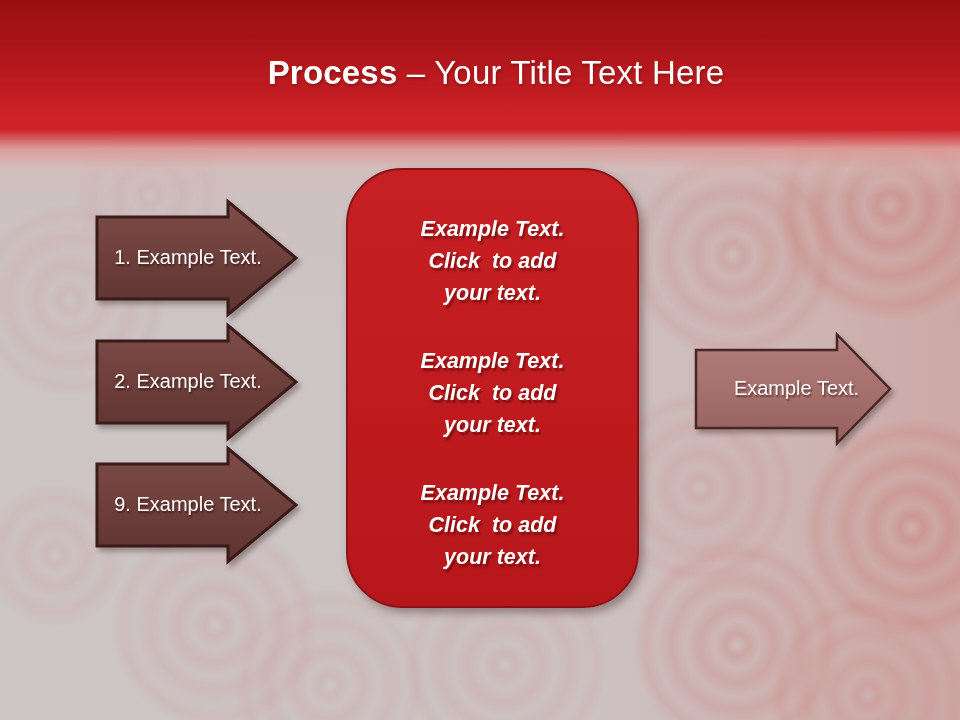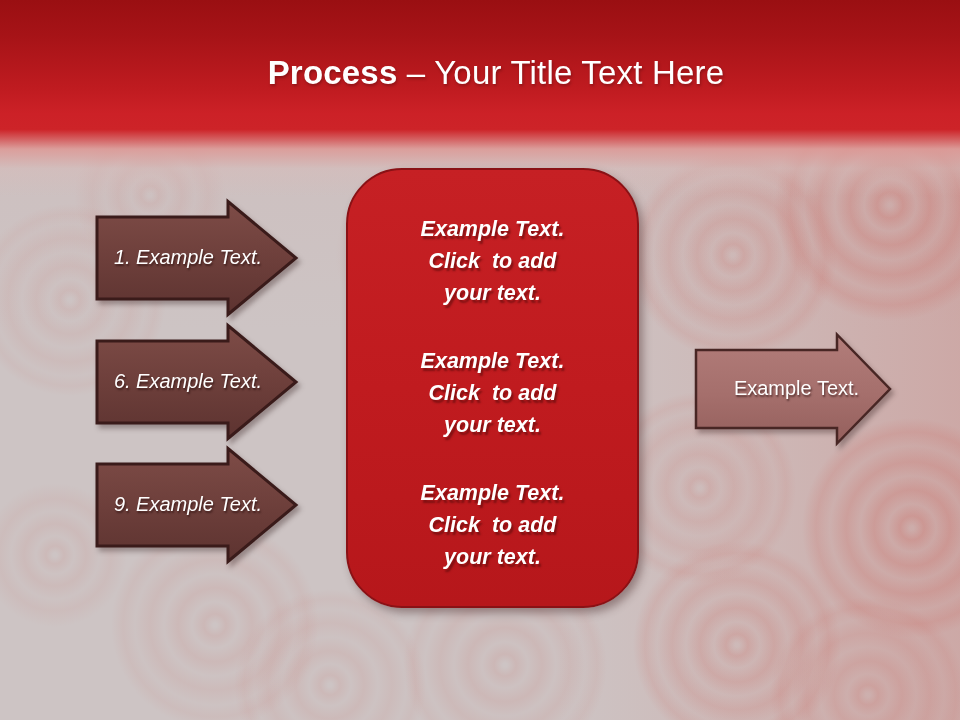--- a/index.html
+++ b/index.html
@@ -44,21 +44,21 @@
   }
   .title .em{font-weight:700;}
   
   .arrow{position:absolute;z-index:2;}
   .arrow svg{position:absolute;inset:0;overflow:visible;filter:drop-shadow(3px 4px 2.5px rgba(50,25,25,.35));}
   .arrow .lbl{
     position:absolute;inset:0;display:flex;align-items:center;justify-content:center;
     color:#fff;font-size:20px;text-shadow:1px 2px 2px rgba(35,10,10,.6);white-space:nowrap;
   }
   .step{left:96px;width:202px;height:116px;}
-  .step .lbl{padding:0 30px 2px 12px;font-style:italic;}
+  .step .lbl{padding:0 30px 2px 12px;}
   .step1{top:200px;} .step2{top:324px;} .step3{top:447px;}
   .out-arrow{left:695px;top:333px;width:197px;height:112px;}
   .out-arrow .lbl{padding:0 0 2px 6px;}
   
   .panel{
     position:absolute;left:346px;top:168px;width:293px;height:440px;z-index:2;
     box-sizing:border-box;border-radius:56px;
     background:linear-gradient(180deg,#c62024 0%, var(--panel-fill,#c01b1f) 50%, #b6171b 100%);
     border:2.5px solid var(--panel-border,#8a1115);
     box-shadow:4px 5px 8px rgba(70,35,35,.42);
@@ -104,21 +104,21 @@
     <svg viewBox="0 0 202 116">
       <polygon points="1,17 132,17 132,1.5 200,58 132,114.5 132,99 1,99" fill="url(#stepGrad)" stroke="#3a1b1a" stroke-width="3" stroke-linejoin="miter"></polygon>
     </svg>
     <span class="lbl">1. Example Text.</span>
   </div>
 
   <div class="arrow step step2">
     <svg viewBox="0 0 202 116">
       <polygon points="1,17 132,17 132,1.5 200,58 132,114.5 132,99 1,99" fill="url(#stepGrad)" stroke="#3a1b1a" stroke-width="3" stroke-linejoin="miter"></polygon>
     </svg>
-    <span class="lbl">6. Example Text.</span>
+    <span class="lbl">2. Example Text.</span>
   </div>
 
   <div class="arrow step step3">
     <svg viewBox="0 0 202 116">
       <polygon points="1,17 132,17 132,1.5 200,58 132,114.5 132,99 1,99" fill="url(#stepGrad)" stroke="#3a1b1a" stroke-width="3" stroke-linejoin="miter"></polygon>
     </svg>
     <span class="lbl">9. Example Text.</span>
   </div>
 
   <div class="panel">

